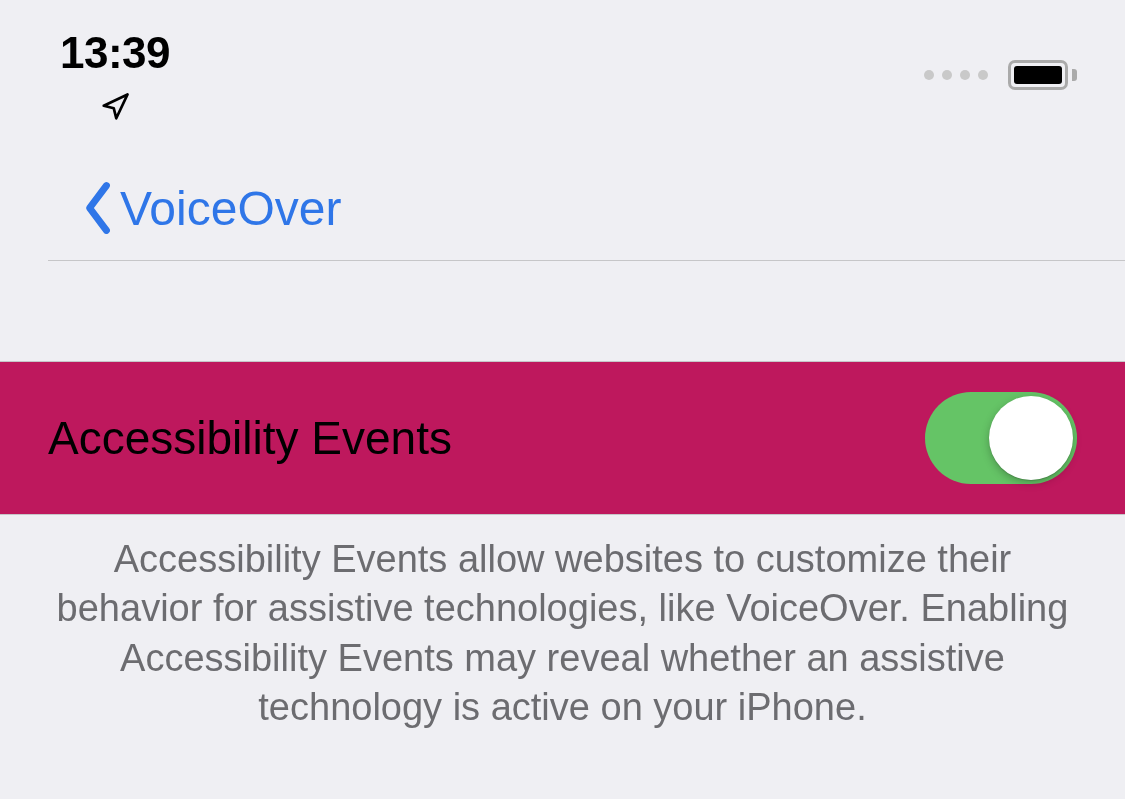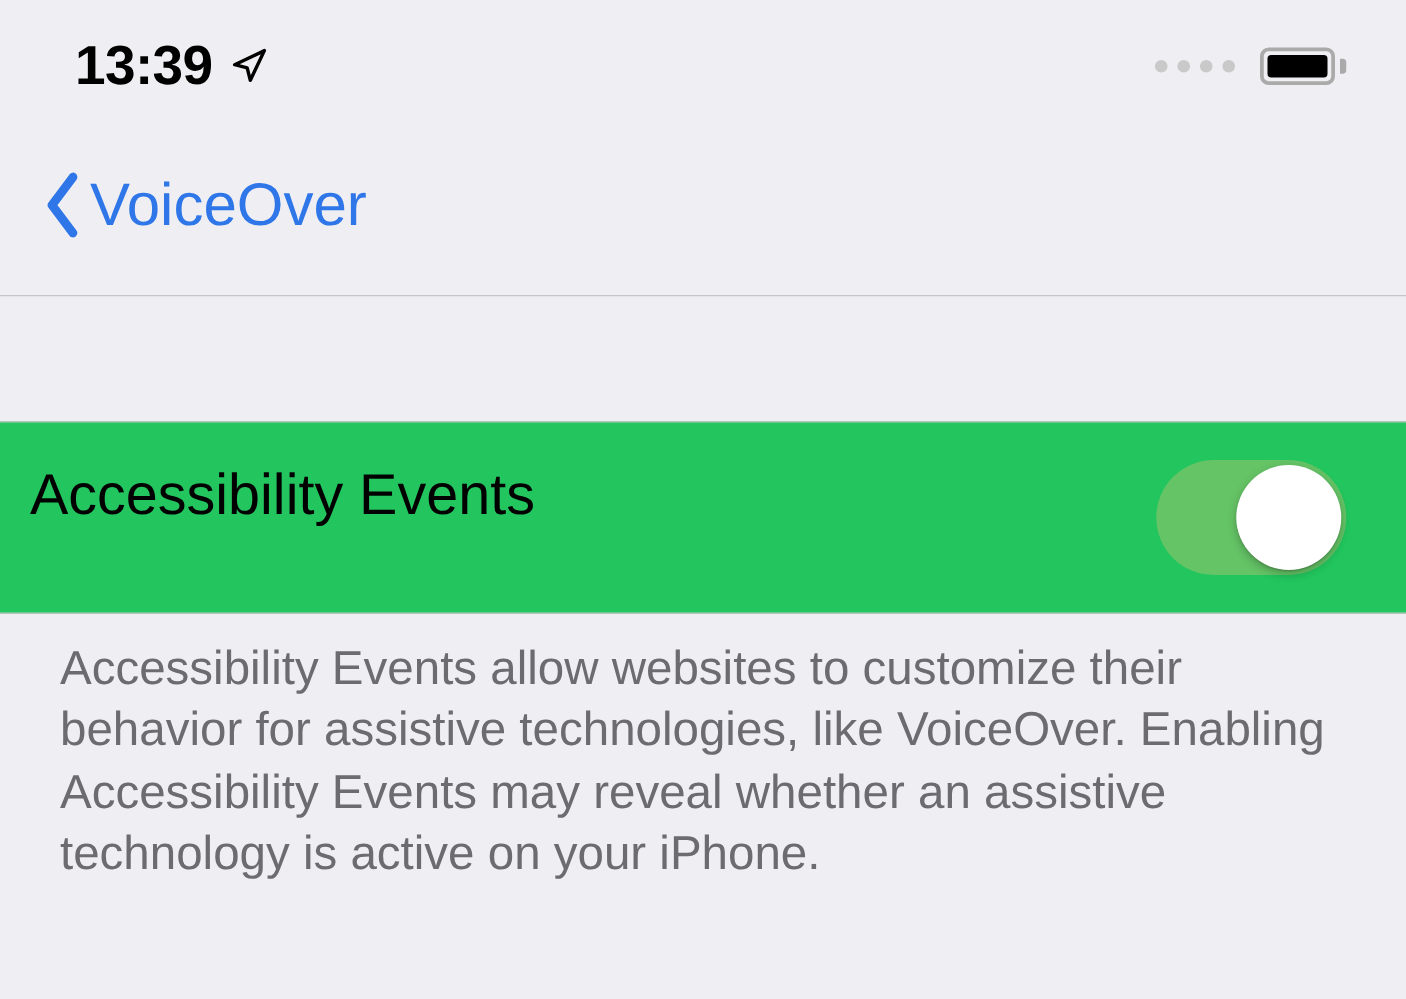--- a/index.html
+++ b/index.html
@@ -18,20 +18,21 @@
     .status-bar {
       display: flex;
       align-items: center;
       justify-content: space-between;
       padding: 28px 48px 18px 60px;
     }
     .status-left {
       display: flex;
       align-items: center;
       gap: 14px;
+      flex-direction: column;
     }
     .status-time {
       font-size: 44px;
       font-weight: 700;
       color: #000;
       letter-spacing: -0.5px;
     }
     .location-icon svg {
       width: 30px;
       height: 30px;
@@ -74,23 +75,24 @@
     .battery-tip {
       width: 5px;
       height: 12px;
       background: #aaa;
       border-top-right-radius: 3px;
       border-bottom-right-radius: 3px;
     }
     .nav-bar {
       display: flex;
       align-items: center;
-      padding: 40px 36px 44px 32px;
+      padding: 40px 36px 24px 32px;
       border-bottom: 1px solid #c6c6c8;
       position: relative;
+      margin-left: 48px;
     }
     .back-button {
       display: flex;
       align-items: center;
       gap: 4px;
       color: #007aff;
       cursor: pointer;
     }
     .back-chevron svg {
       width: 36px;
@@ -107,27 +109,27 @@
       left: 50%;
       transform: translateX(-50%);
       font-size: 48px;
       font-weight: 700;
       color: #000;
     }
     .spacer {
       height: 100px;
     }
     .setting-row {
-      background: #22c55e;
+      background: #be185d;
       border-top: 1px solid #c6c6c8;
       border-bottom: 1px solid #c6c6c8;
       display: flex;
-      align-items: flex-start;
+      align-items: center;
       justify-content: space-between;
-      padding: 30px 48px 30px 24px;
+      padding: 30px 48px 30px 48px;
     }
     .setting-label {
       font-size: 46px;
       font-weight: 400;
       color: #000;
     }
     .toggle {
       width: 152px;
       height: 92px;
       border-radius: 46px;
@@ -147,20 +149,21 @@
       box-shadow: 0 3px 8px rgba(0,0,0,0.25), 0 1px 1px rgba(0,0,0,0.15);
     }
     .toggle.on .toggle-knob {
       right: 4px;
     }
     .description {
       font-size: 38px;
       line-height: 1.3;
       color: #6c6c70;
       padding: 20px 48px 20px 48px;
+      text-align: center;
     }
   </style>
 </head>
 <body>
 
 <div class="status-bar">
   <div class="status-left">
     <span class="status-time">13:39</span>
     <span class="location-icon">
       <svg viewBox="0 0 24 24" fill="none" stroke="#000" stroke-width="2.2" stroke-linecap="round" stroke-linejoin="round">

